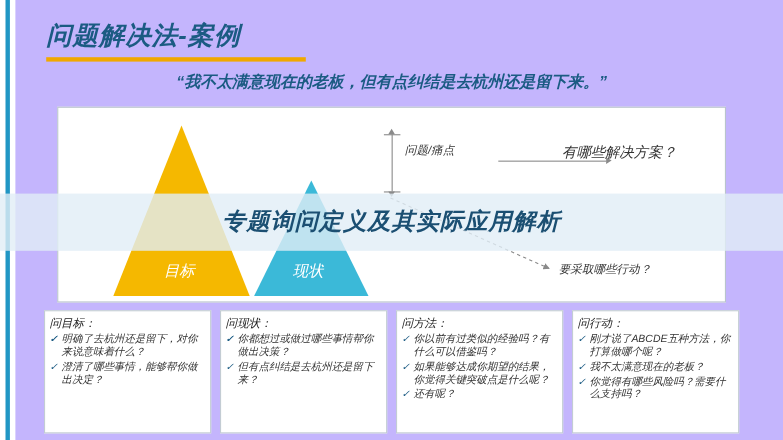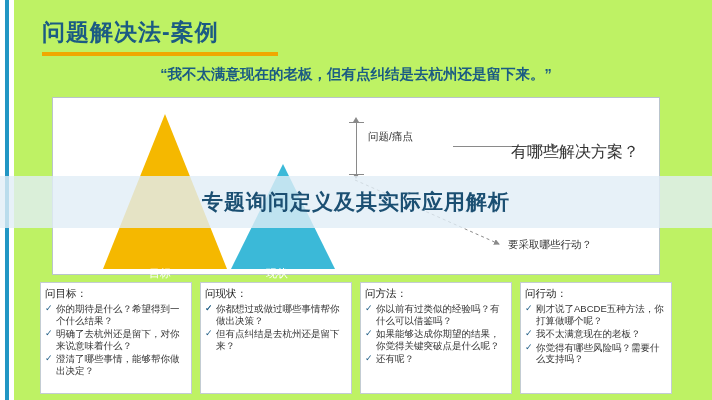--- a/index.html
+++ b/index.html
@@ -11,21 +11,22 @@
     height: 400px;
     overflow: hidden;
     font-family: "Liberation Sans", sans-serif;
     background: #ffffff;
     position: relative;
   }
   .slide {
     position: absolute;
     left: 0; top: 0;
     width: 712px; height: 400px;
-    background: #bef264;
+    background: #c4b5fd;
+    font-style: italic;
   }
   
   .left-bar {
     position: absolute;
     left: 0; top: 0;
     width: 14px; height: 400px;
     background: #ffffff;
   }
   .left-bar .b1 {
     position: absolute;
@@ -83,24 +84,23 @@
     border-width: 0 62px 155px 62px;
     border-color: transparent transparent #f5b800 transparent;
   }
   .tri-now {
     left: 178px; top: 66px;
     border-width: 0 52px 105px 52px;
     border-color: transparent transparent #3bb9d8 transparent;
   }
   .tri-label {
     position: absolute;
-    font-size: 11px;
+    font-size: 14px;
     color: #ffffff;
     white-space: nowrap;
-    margin-top: 28px;
   }
   .lbl-goal { left: 96px; top: 140px; }
   .lbl-now  { left: 213px; top: 140px; }
   
   .gap-arrow {
     position: absolute;
     left: 303px; top: 24px;
     width: 1px; height: 52px;
     background: #8a8a8a;
   }
@@ -147,22 +147,22 @@
     content: "";
     position: absolute;
     right: -5px; top: -3.5px;
     width: 0; height: 0;
     border-style: solid;
     border-width: 3.5px 0 3.5px 5px;
     border-color: transparent transparent transparent #8a8a8a;
   }
   .sol-text {
     position: absolute;
-    left: 458px; top: 44px;
-    font-size: 16px;
+    left: 458px; top: 32px;
+    font-size: 13px;
     color: #333333;
     white-space: nowrap;
   }
   
   .d-arrow {
     position: absolute;
     left: 300px; top: 80px;
     width: 160px; height: 75px;
   }
   .act-text {
@@ -272,21 +272,21 @@
       <path d="M2,2 L146,66" stroke="#8a8a8a" stroke-width="1" stroke-dasharray="3,3" fill="none" marker-end="url(#ah)"></path>
     </svg>
     <div class="act-text">要采取哪些行动？</div>
   </div>
 
   <div class="panels">
 
     <div class="panel">
       <div class="panel-title">问目标：</div>
       <ul>
-        <li><span class="tick">✓</span><span>你的期待是什么？希望得到一个什么结果？</span></li>
+        <li><span class="tick">✓</span></li>
         <li><span class="tick">✓</span><span>明确了去杭州还是留下，对你来说意味着什么？</span></li>
         <li><span class="tick">✓</span><span>澄清了哪些事情，能够帮你做出决定？</span></li>
       </ul>
     </div>
 
     <div class="panel">
       <div class="panel-title">问现状：</div>
       <ul>
         <li><span class="tick">✓</span></li>
         <li><span class="tick">✓</span><span>你都想过或做过哪些事情帮你做出决策？</span></li>

